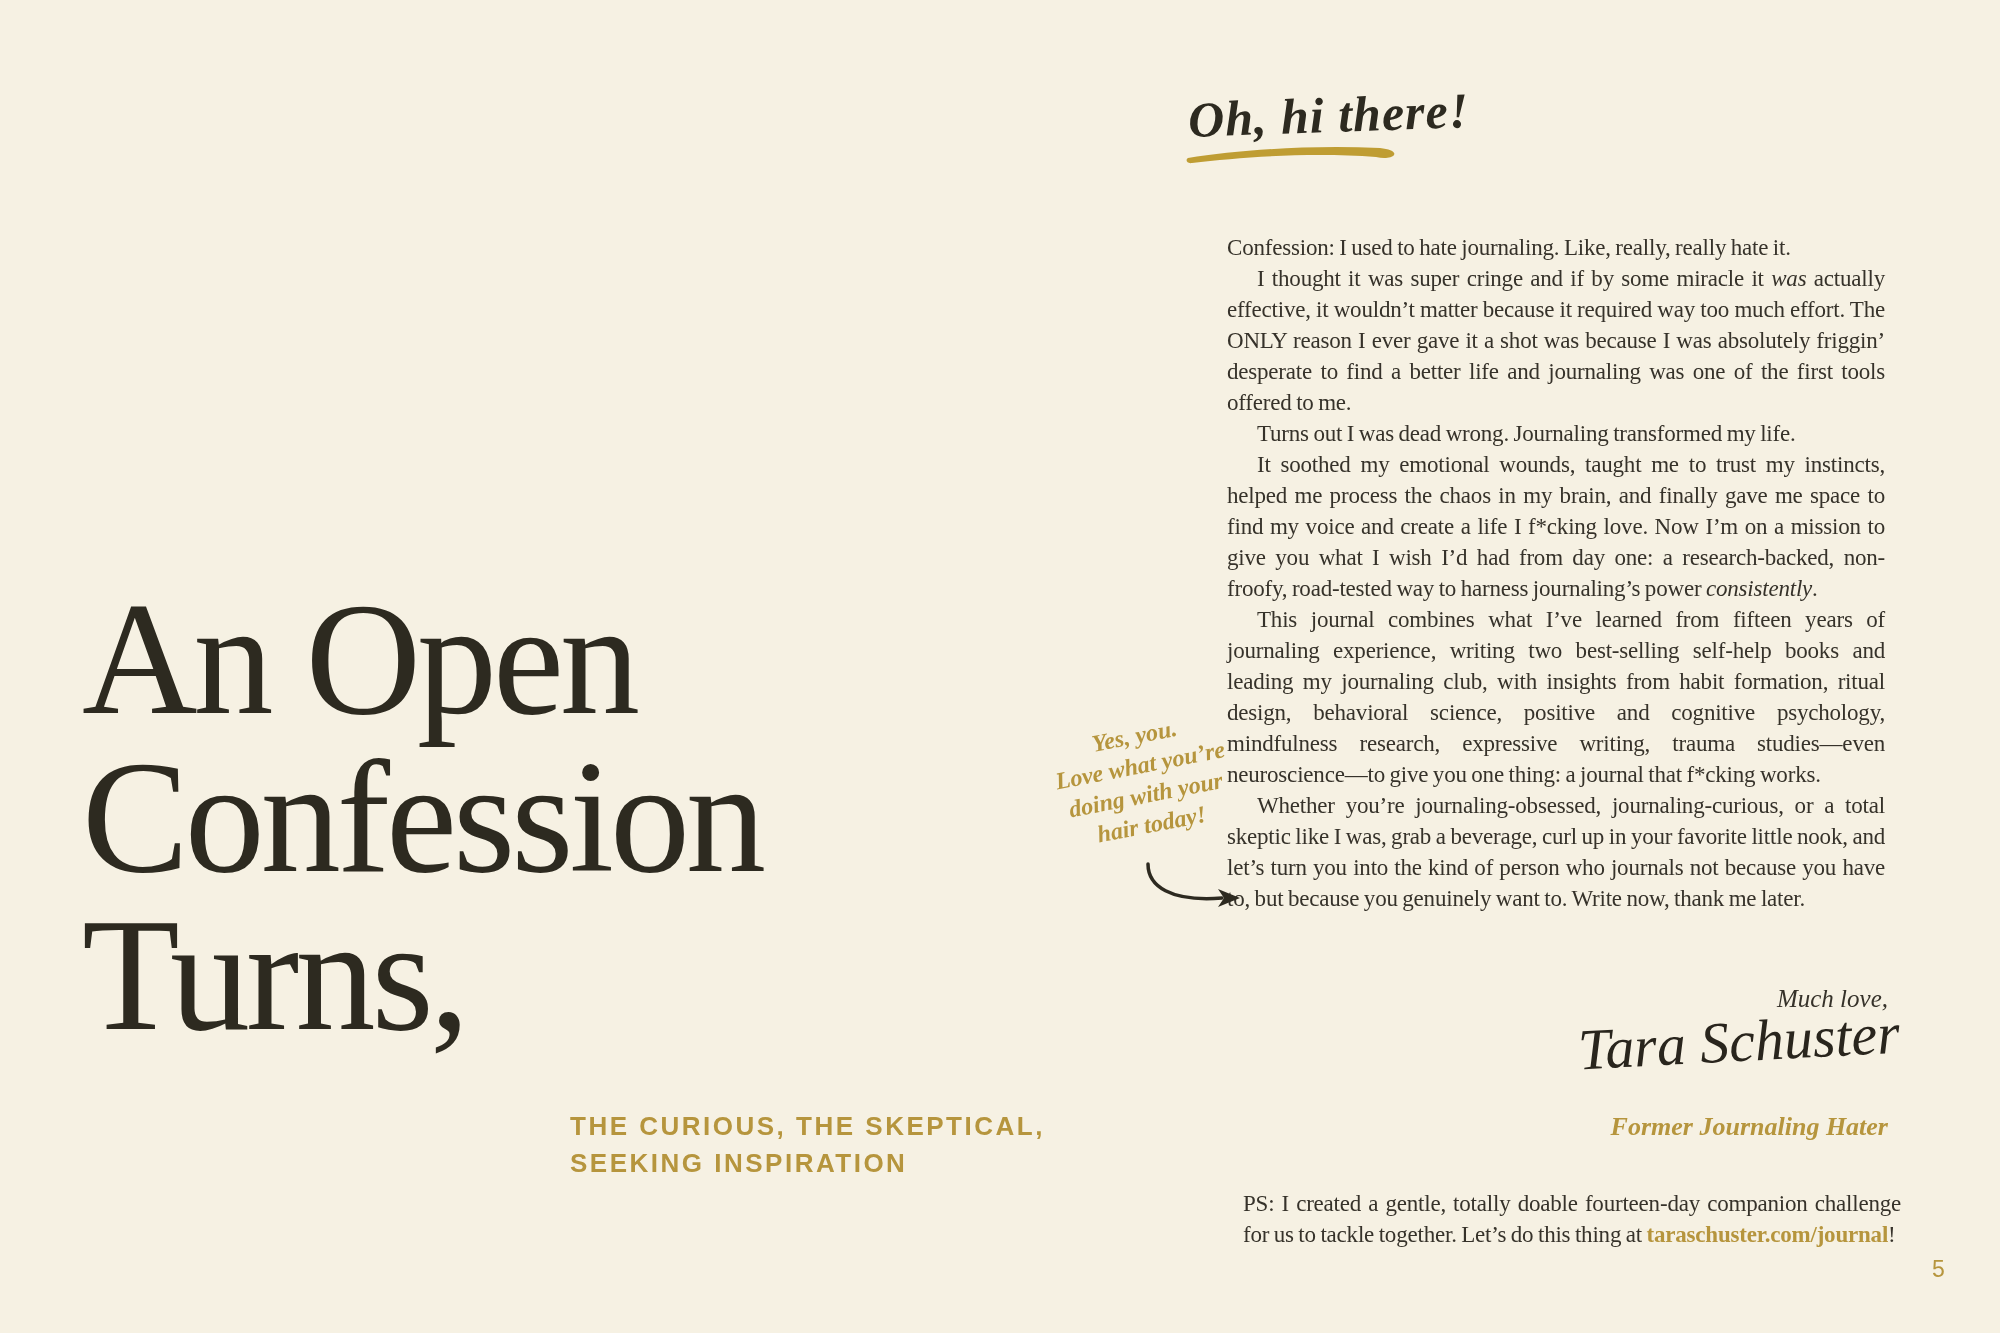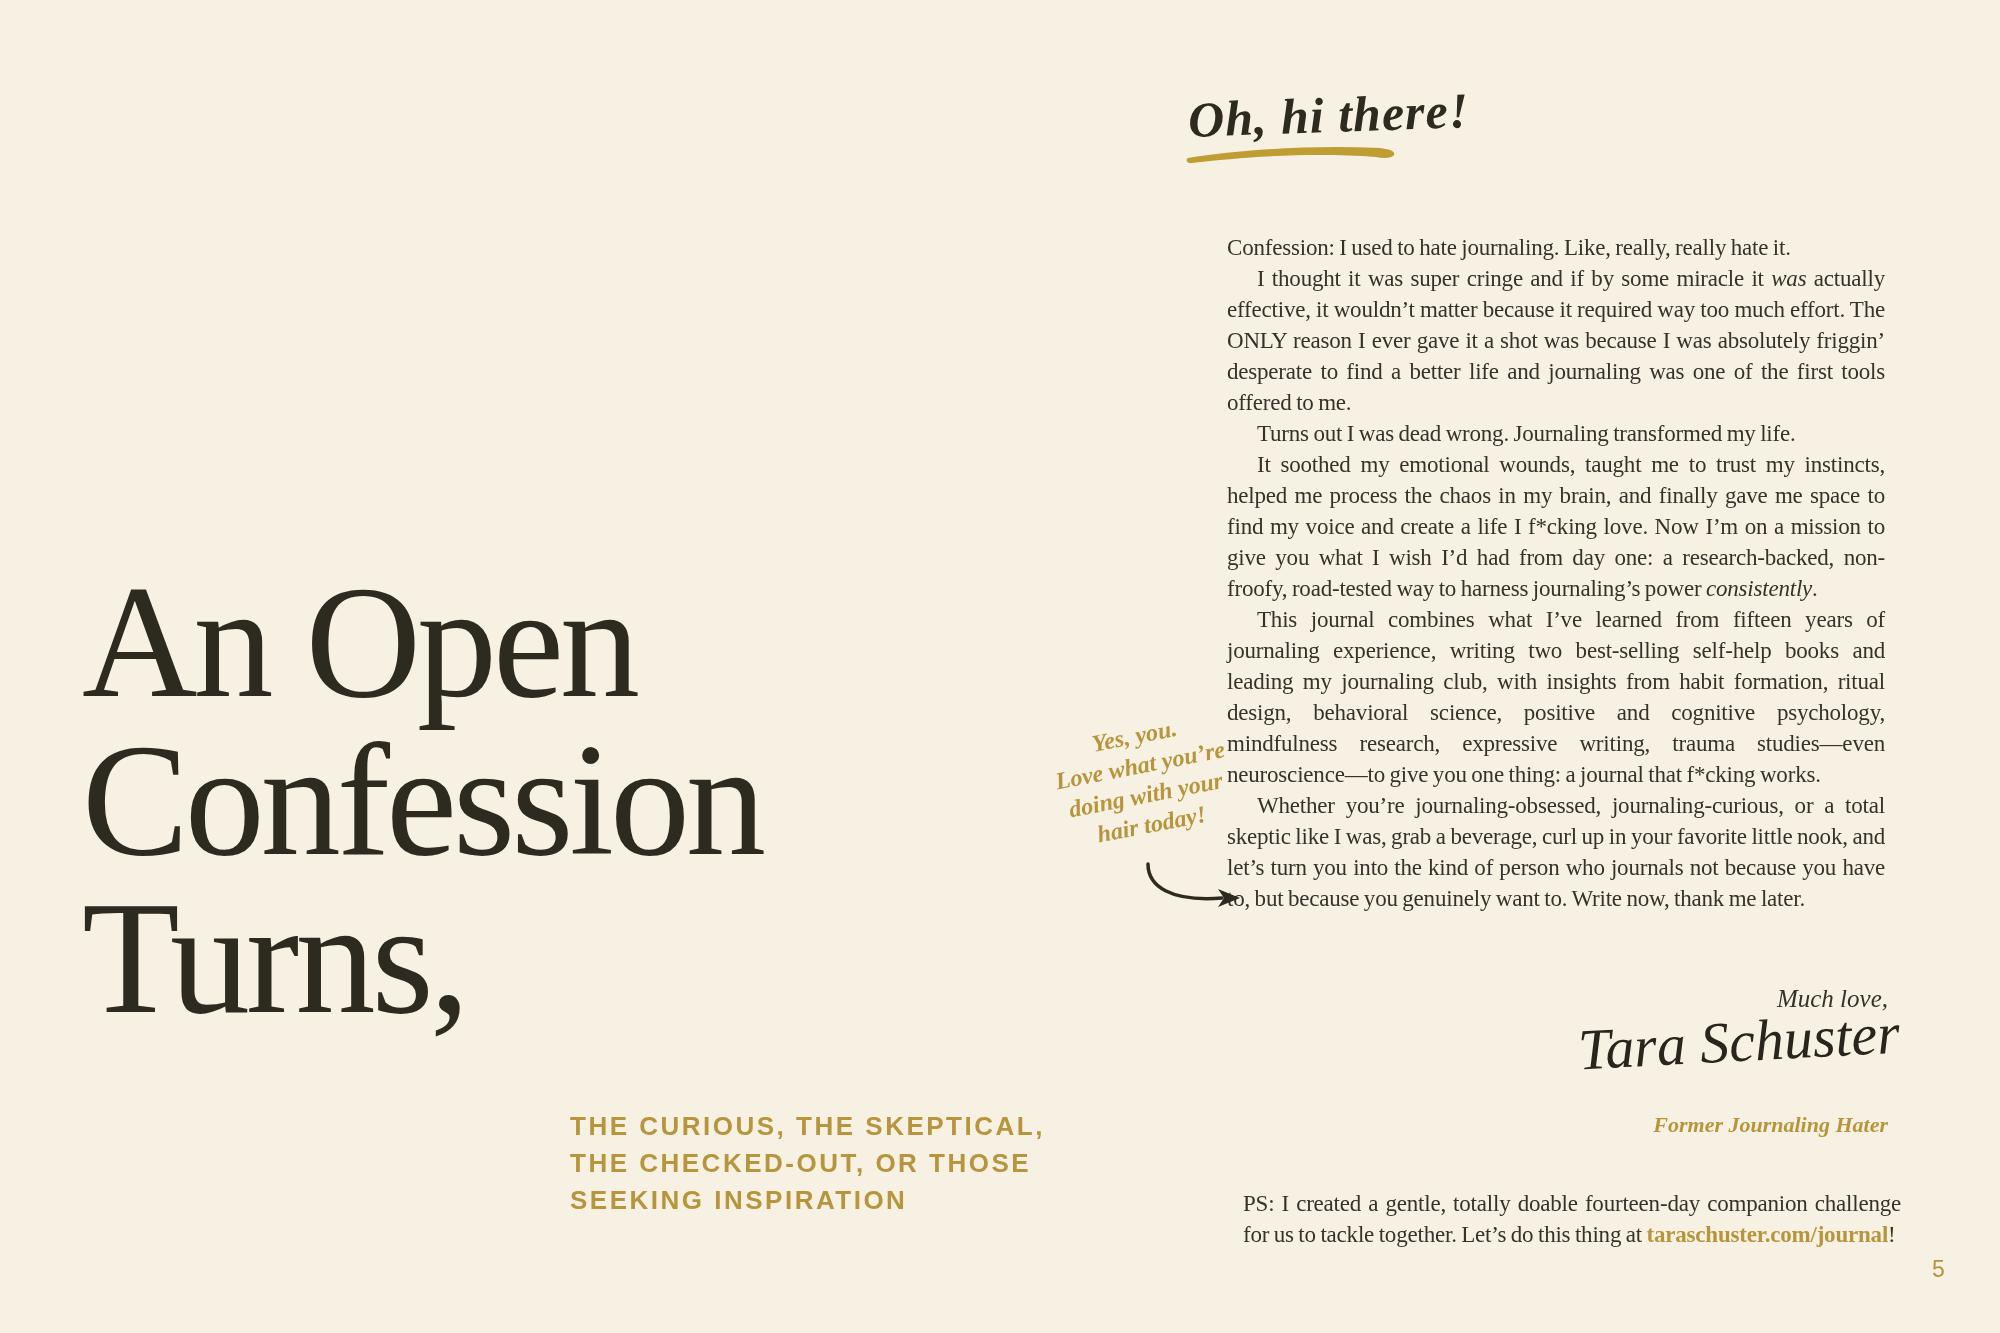--- a/index.html
+++ b/index.html
@@ -5,21 +5,21 @@
   html,body{margin:0;padding:0;}
   body{
     width:2000px;height:1333px;position:relative;overflow:hidden;
     background:#f6f1e3;
     font-family:"Liberation Serif",serif;
   }
   .spread{position:absolute;inset:0;}
 
   
   .title{
-    position:absolute;left:82px;top:563px;margin:0;
+    position:absolute;left:82px;top:580px;margin:0;
     font-family:"Liberation Serif",serif;font-weight:400;
     font-size:160px;line-height:158px;letter-spacing:-4px;
     color:#2d2a20;
   }
   .title .tl{display:block;}
   .subtitle{
     position:absolute;left:570px;top:1108px;
     font-family:"Liberation Sans",sans-serif;font-weight:700;
     font-size:26px;line-height:37px;letter-spacing:2.5px;
     color:#b6953d;
@@ -61,21 +61,21 @@
   }
   .signature{
     position:absolute;right:100px;top:1008px;
     font-family:cursive;font-style:italic;
     font-size:58px;color:#29251d;white-space:nowrap;
     transform:rotate(-3deg);
   }
   .sig-caption{
     position:absolute;right:112px;top:1112px;
     font-family:cursive;font-style:italic;font-weight:700;
-    font-size:22px;color:#b6953d;white-space:nowrap;
+    font-size:26px;color:#b6953d;white-space:nowrap;
   }
 
   .ps{
     position:absolute;left:1227px;top:1172px;width:658px;
     font-size:23px;line-height:31px;color:#36322a;
     text-align:justify;letter-spacing:-0.2px;word-spacing:-1px;margin:16px;
   }
   .ps .link{color:#b6953d;font-weight:700;text-decoration:none;cursor:pointer;}
 
   .page-number{
@@ -90,21 +90,20 @@
 <div class="spread">
 
   <section>
     <h1 class="title">
       <span class="tl">An Open</span>
       <span class="tl">Confession</span>
       <span class="tl">Turns,</span>
     </h1>
     <div class="subtitle">
       <span>THE CURIOUS, THE SKEPTICAL,</span>
-      <span>THE CHECKED-OUT, OR THOSE</span>
       <span>SEEKING INSPIRATION</span>
     </div>
   </section>
 
   <section>
 
     <div class="heading">Oh, hi there!</div>
 
     <svg class="heading-underline" width="224" height="24" viewBox="0 0 224 24">
       <path d="M4 16 C 52 8, 122 3, 196 6 C 206 7, 212 10, 210 13 C 208 16, 200 17, 192 15 C 128 10, 58 15, 8 21 C 3 22, 1 18, 4 16 Z" fill="#bf9d33"></path>

